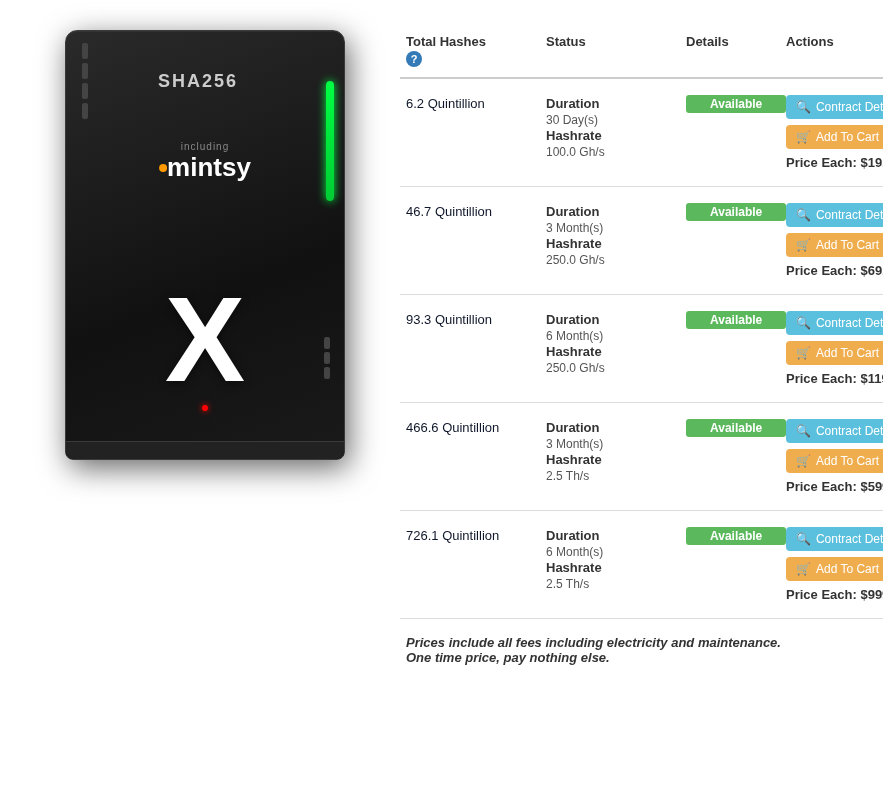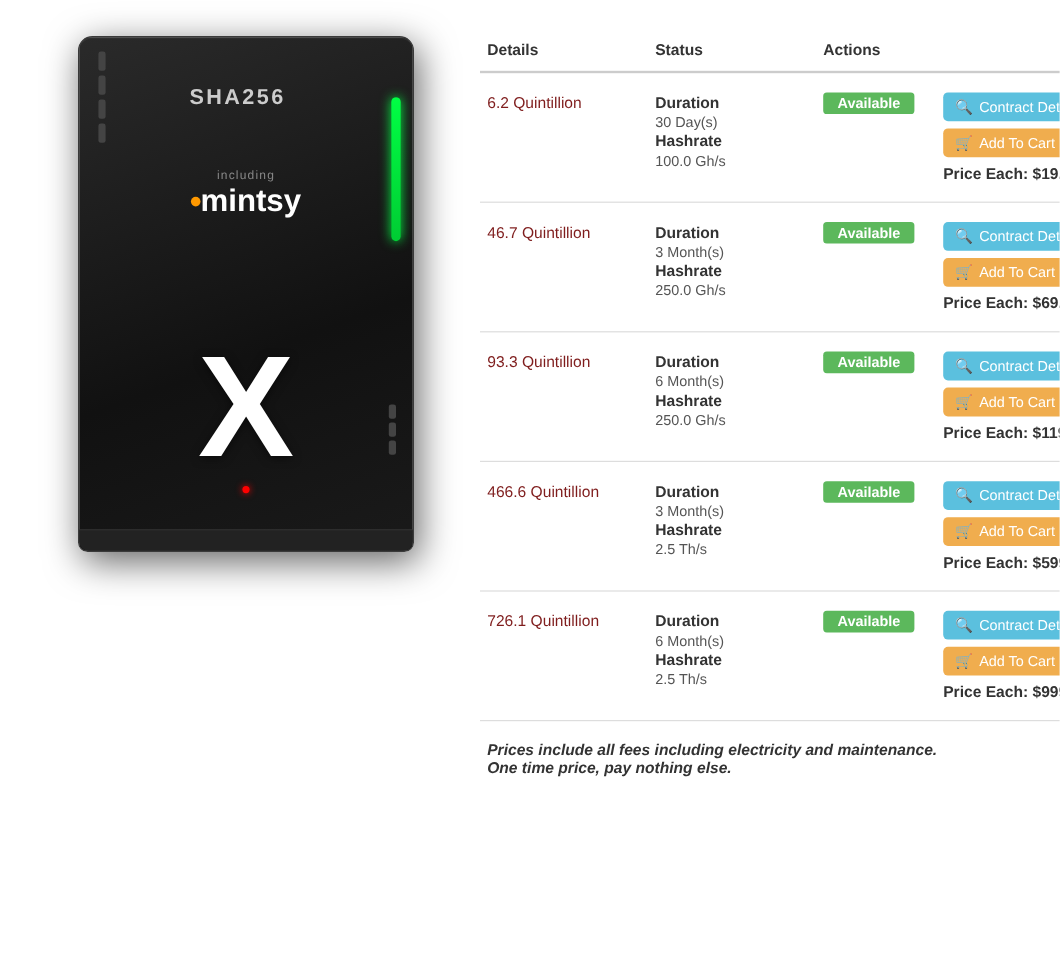--- a/index.html
+++ b/index.html
@@ -188,39 +188,39 @@
       grid-template-columns: 140px 140px 100px 160px;
       border-bottom: 1px solid #ddd;
       padding: 12px 0;
       align-items: start;
     }
     .table-cell {
       padding: 4px 6px;
     }
     .total-hashes-value {
       font-size: 13px;
-      color: #7f1d1d;
+      color: #0f172a;
     }
     .details-cell .duration-label,
     .details-cell .hashrate-label {
       font-weight: bold;
       font-size: 13px;
       text-align: right;
     }
     .details-cell .duration-val,
     .details-cell .hashrate-val {
       font-size: 12px;
       color: #555;
     }
     .badge-available {
       display: inline-block;
       background: #5cb85c;
       color: #fff;
       font-size: 12px;
-      padding: 2px 12px;
+      padding: 2px 24px;
       border-radius: 3px;
       font-weight: bold;
     }
     .actions-cell {
       display: flex;
       flex-direction: column;
       gap: 6px;
     }
     .btn-contract {
       display: inline-flex;
@@ -294,22 +294,26 @@
           <span></span>
       </div>
       <div class="device-red-dot"></div>
       <div class="device-bottom"></div>
     </div>
   </div>
 
   <div class="table-area">
 
     <div class="table-header">
+      <div class="table-header-cell total-hashes-header">
+        <span>Total Hashes</span>
+        <span class="info-icon">?</span>
+      </div>
+      <div class="table-header-cell">Status</div>
       <div class="table-header-cell">Details</div>
-      <div class="table-header-cell">Status</div>
       <div class="table-header-cell">Actions</div>
     </div>
 
     <div id="table-body">
         <div class="table-row">
       <div class="table-cell">
         <span class="total-hashes-value">6.2 Quintillion</span>
       </div>
       <div class="table-cell details-cell">
         <span class="duration-label">Duration</span><br>

